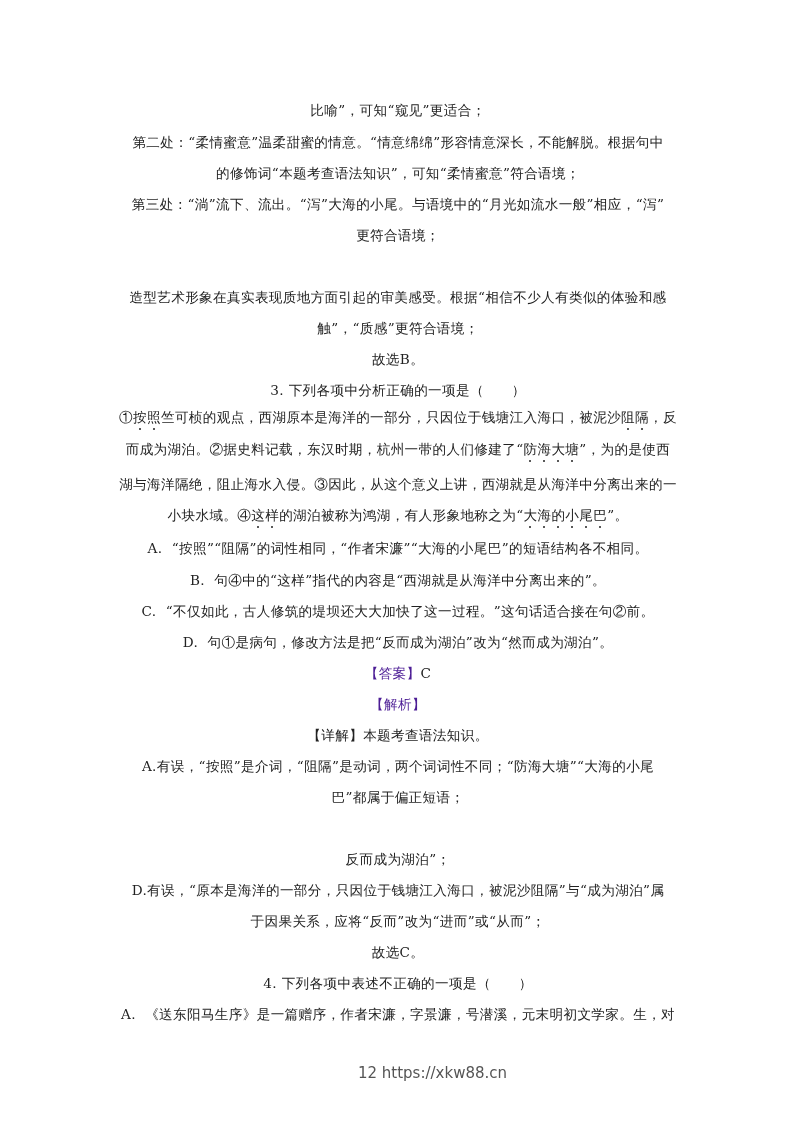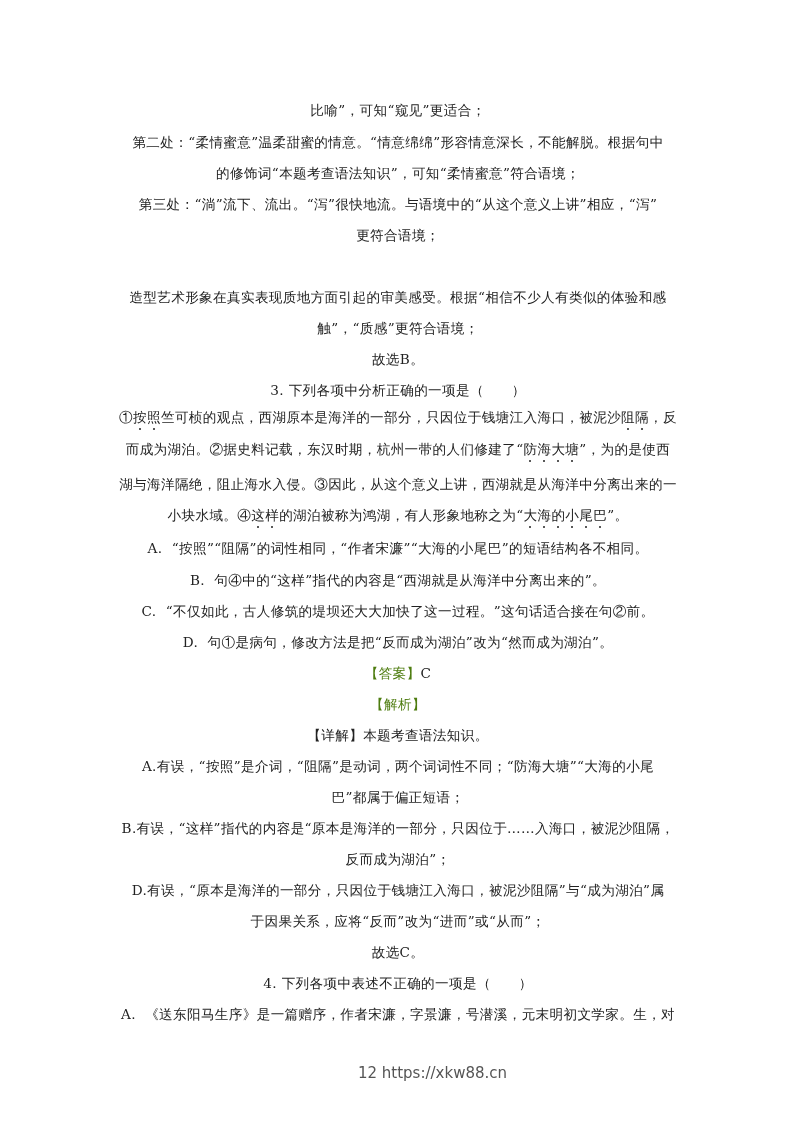--- a/index.html
+++ b/index.html
@@ -1,36 +1,36 @@
 <!DOCTYPE html>
 <html><head>
 <meta charset="utf-8">
 <style>
   html, body { margin: 0; padding: 0; background: #ffffff; }
   body { width: 793px; height: 1122px; position: relative; overflow: hidden;
          font-family: "DejaVu Serif", "Liberation Serif", serif; color: #222222; }
   .page { position: absolute; left: 0; top: 0; width: 793px; height: 1122px; background: #ffffff; }
   .line { position: absolute; left: 118px; width: 560px; font-size: 13.6px; line-height: 18px;
           white-space: nowrap; letter-spacing: 0.35px; color: #222222; text-align: center; }
-  .blue { color: #4d7c0f; }
+  .blue { color: #4c1d95; }
   .emph { position: relative; }
   .emph::after { content: ""; position: absolute; left: 50%; bottom: -5px; width: 2px; height: 2px;
                  margin-left: -1px; background: #222; border-radius: 50%; }
   .footer { position: absolute; left: 0; width: 793px; top: 1064px; text-align: center;
             font-family: "DejaVu Sans", "Liberation Sans", sans-serif; font-size: 15px; color: #555555; padding-left: 36px; }
 </style>
 </head>
 <body>
 
 <div class="page">
 
   <div class="line" style="top:101px">比喻”，可知“窥见”更适合；</div>
   <div class="line" style="top:133px">第二处：“柔情蜜意”温柔甜蜜的情意。“情意绵绵”形容情意深长，不能解脱。根据句中</div>
   <div class="line" style="top:164px">的修饰词“本题考查语法知识”，可知“柔情蜜意”符合语境；</div>
-  <div class="line" style="top:195px">第三处：“淌”流下、流出。“泻”很快地流。与语境中的“从这个意义上讲”相应，“泻”</div>
+  <div class="line" style="top:195px">第三处：“淌”流下、流出。“泻”大海的小尾。与语境中的“月光如流水一般”相应，“泻”</div>
   <div class="line" style="top:226px">更符合语境；</div>
   <div class="line" style="top:288px">造型艺术形象在真实表现质地方面引起的审美感受。根据“相信不少人有类似的体验和感</div>
   <div class="line" style="top:319px">触”，“质感”更符合语境；</div>
   <div class="line" style="top:350px">故选B。</div>
 
   <div class="line" style="top:381px">3. 下列各项中分析正确的一项是（　　）</div>
 
   <div class="line" style="top:408px">
     <span>①</span><span class=""><span class="emph">按</span><span class="emph">照</span></span><span>竺可桢的观点，西湖原本是海洋的一部分，只因位于钱塘江入海口，被泥沙</span><span class=""><span class="emph">阻</span><span class="emph">隔</span></span><span>，反</span>
   </div>
@@ -57,21 +57,20 @@
 
   <div class="line" style="top:664px">
     <span class="blue">【答案】</span><span>C</span>
   </div>
   <div class="line blue" style="top:695px">【解析】</div>
   <div class="line" style="top:726px">
     <span>【详解】</span><span>本题考查语法知识。</span>
   </div>
   <div class="line" style="top:757px">A.有误，“按照”是介词，“阻隔”是动词，两个词词性不同；“防海大塘”“大海的小尾</div>
   <div class="line" style="top:788px">巴”都属于偏正短语；</div>
-  <div class="line" style="top:819px">B.有误，“这样”指代的内容是“原本是海洋的一部分，只因位于……入海口，被泥沙阻隔，</div>
   <div class="line" style="top:850px">反而成为湖泊”；</div>
   <div class="line" style="top:881px">D.有误，“原本是海洋的一部分，只因位于钱塘江入海口，被泥沙阻隔”与“成为湖泊”属</div>
   <div class="line" style="top:912px">于因果关系，应将“反而”改为“进而”或“从而”；</div>
   <div class="line" style="top:943px">故选C。</div>
 
   <div class="line" style="top:974px">4. 下列各项中表述不正确的一项是（　　）</div>
   <div class="line" style="top:1005px">
     <span>A.</span>&nbsp;&nbsp;<span>《送东阳马生序》是一篇赠序，作者宋濂，字景濂，号潜溪，元末明初文学家。生，对</span>
   </div>
 

